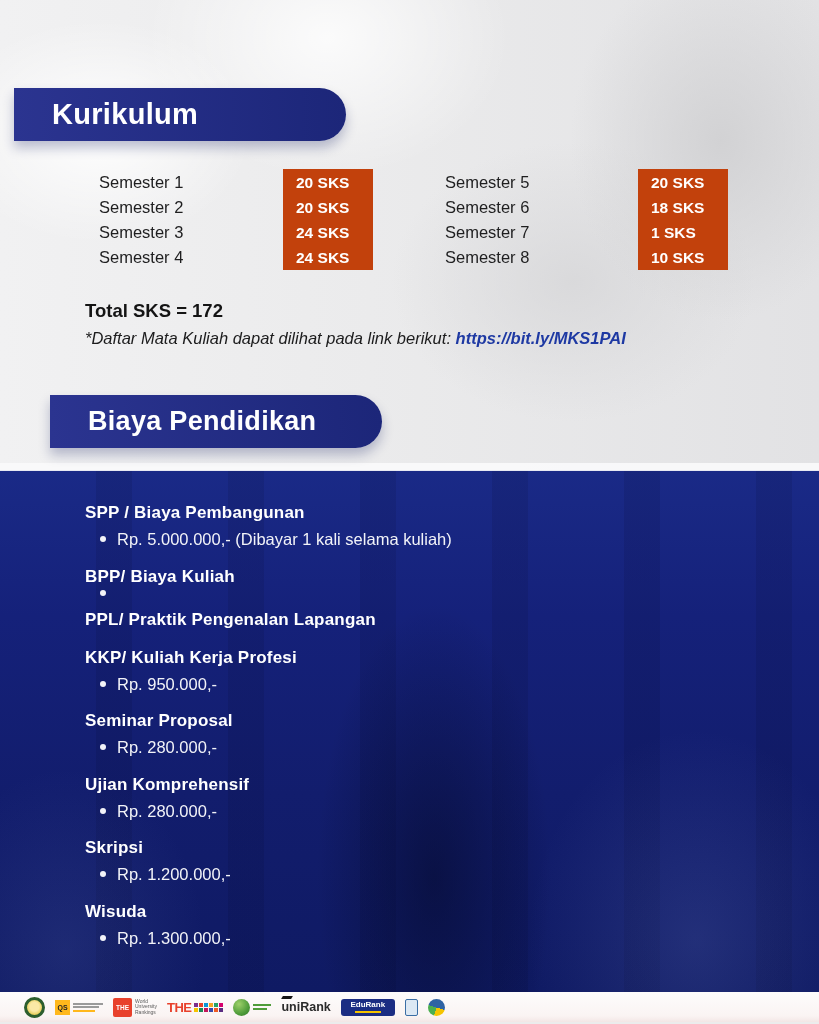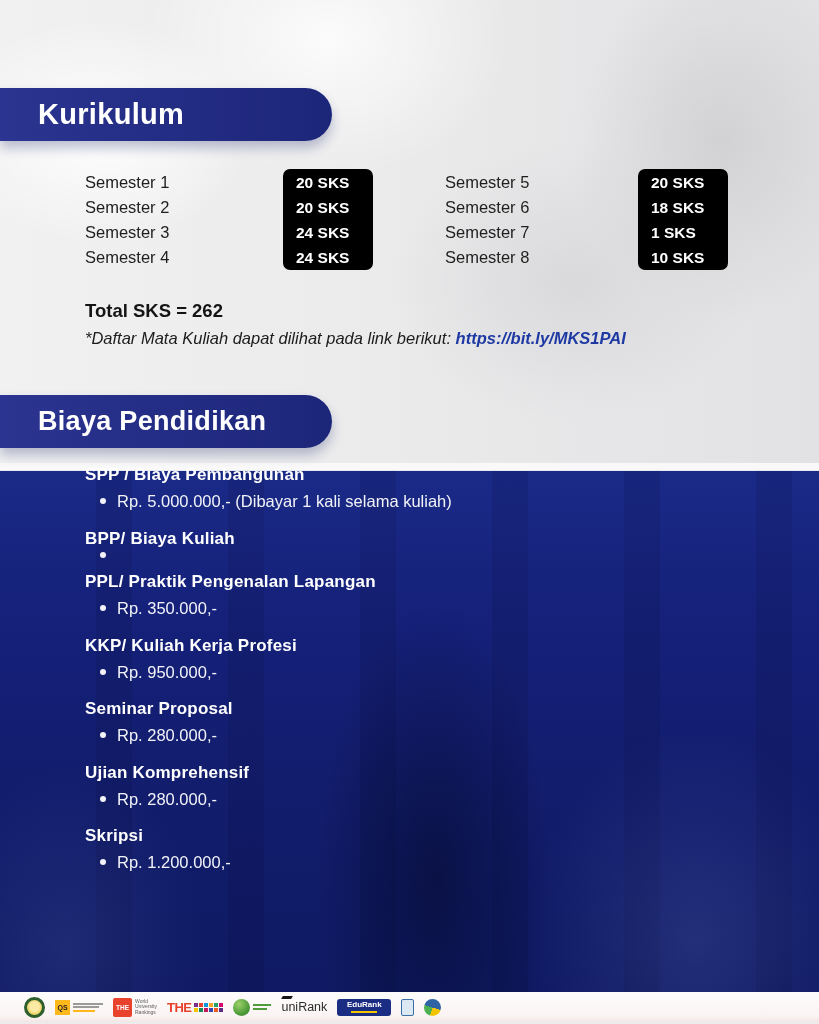--- a/index.html
+++ b/index.html
@@ -34,59 +34,59 @@
     content:""; position:absolute; inset:0;
     background:
       radial-gradient(180px 420px at 53% 78%, rgba(3,7,34,.50), rgba(3,7,34,0) 65%),
       radial-gradient(240px 300px at 85% 90%, rgba(120,140,210,.18), rgba(120,140,210,0) 70%),
       radial-gradient(200px 260px at 8% 92%, rgba(110,130,200,.15), rgba(110,130,200,0) 70%),
       repeating-linear-gradient(90deg, rgba(0,0,25,0) 0 96px, rgba(0,0,25,.10) 96px 132px);
   }
 
   
   .banner {
-    position:absolute; left:0; width:332px; height:53px;
+    position:absolute; left:14px; width:332px; height:53px;
     background:linear-gradient(90deg,#2b3490 0%, #1c2679 100%);
     border-radius:0 28px 28px 0;
     box-shadow:0 7px 12px rgba(25,35,100,.28);
     display:flex; align-items:center; padding-left:38px;
   }
   .banner span { color:#fff; font-weight:bold; letter-spacing:.3px; }
   #banner-kurikulum { top:88px; }
   #banner-kurikulum span { font-size:29px; }
-  #banner-biaya { top:395px; }
+  #banner-biaya { top:395px;margin-left:36px; }
   #banner-biaya span { font-size:27px; }
 
   
   .sem-labels { position:absolute; top:170px; color:#1e1e1f; font-size:16.5px; }
   .sem-labels div { height:25px; line-height:25px; }
-  #sem-labels-left  { left:85px; }
+  #sem-labels-left  { left:99px; }
   #sem-labels-right { left:445px; }
   .sks-box {
     position:absolute; top:169px; width:90px; height:101px;
-    background:#000000; padding:1px 0 12px 13px;border-radius:7px;
+    background:#c2410c; padding:1px 0 12px 13px;
   }
   .sks-box div { height:25px; line-height:25px; color:#fff; font-weight:bold; font-size:15.5px; }
   #sks-box-left  { left:283px; }
   #sks-box-right { left:638px; }
 
   
   .total-sks {
     position:absolute; left:85px; top:300px;
     font-size:18.5px; font-weight:bold; color:#141414;
   }
   .note {
     position:absolute; left:85px; top:329px;
     font-size:16.5px; font-style:italic; color:#1c1c1d; white-space:nowrap;
   }
   .note a { color:#1e39a3; font-weight:bold; text-decoration:none; font-style:italic; }
 
   
   .cost-list {
-    position:absolute; left:85px; top:452px; width:700px;
+    position:absolute; left:85px; top:490px; width:700px;
     padding-top:10px;
   }
   .cost-group { margin-bottom:11.5px; }
   .cost-title { color:#fff; font-weight:bold; font-size:17px; line-height:26px; letter-spacing:.2px; }
   .cost-price { color:#f2f3f8; font-size:16.5px; line-height:26px; padding-left:15px; display:flex; align-items:center; }
   .cost-price .dot { width:6px; height:6px; border-radius:50%; background:#f2f3f8; margin-right:11px; flex:0 0 auto; }
 
   
   .footer {
     position:absolute; left:0; top:992px; width:819px; height:30px;
@@ -107,21 +107,21 @@
             font-weight:bold; display:flex; align-items:center; justify-content:center; }
   .the-txt { font-size:5px; color:#5a5a5a; line-height:5.5px; }
   .the2 { font-size:13px; font-weight:bold; color:#e8412c; letter-spacing:-0.5px; }
   .blocks { display:grid; grid-template-columns:repeat(6,4px); grid-auto-rows:4px; gap:1px; }
   .blocks i { display:block; }
   .greenball { width:17px; height:17px; border-radius:50%;
                background:radial-gradient(circle at 35% 30%, #9ed06a, #4f9c3a 60%, #2f7527); }
   .green-lines span { display:block; height:2px; background:#4f9c3a; margin:1.5px 0; }
   .green-lines span:nth-child(1){width:18px;} .green-lines span:nth-child(2){width:14px;}
   .unirank { position:relative; font-size:12.5px; color:#3a3a3a; }
-  .unirank b { font-weight:normal; color:#2b2b2b; }
+  .unirank b { font-weight:bold; color:#2b2b2b; }
   .unirank .cap { position:absolute; left:1px; top:-4px; width:10px; height:3px; background:#161616;
                   transform:skewX(-30deg); }
   .edurank { width:54px; height:17px; background:#1b2d83; border-radius:3px; display:flex;
              flex-direction:column; align-items:center; justify-content:center; }
   .edurank span { color:#fff; font-weight:bold; font-size:8px; line-height:8px; }
   .edurank i { display:block; width:26px; height:2px; background:#f5c400; margin-top:1.5px; }
   .badge { width:13px; height:17px; background:#dce8f4; border:1px solid #3a6ea5; border-radius:2px; }
   .roundlogo { width:17px; height:17px; border-radius:50%;
                background:conic-gradient(#2e63a4 0 30%, #f5c400 30% 55%, #4caf50 55% 80%, #2e63a4 80% 100%); }
 </style>
@@ -156,21 +156,21 @@
     <div>Semester 7</div>
     <div>Semester 8</div>
   </div>
   <div class="sks-box" id="sks-box-right">
     <div>20 SKS</div>
     <div>18 SKS</div>
     <div>1 SKS</div>
     <div>10 SKS</div>
   </div>
 
-  <div class="total-sks">Total SKS = 262</div>
+  <div class="total-sks">Total SKS = 172</div>
   <div class="note">
     <span>*Daftar Mata Kuliah dapat dilihat pada link berikut: </span><a href="#">https://bit.ly/MKS1PAI</a>
   </div>
 
   <div class="banner" id="banner-biaya">
     <span>Biaya Pendidikan</span>
   </div>
 
   <div class="cost-list">
     <div class="cost-group">
@@ -181,24 +181,20 @@
         </div>
     </div>
     <div class="cost-group">
       <div class="cost-title">BPP/ Biaya Kuliah</div>
       <div class="cost-price">
           <span class="dot"></span>
         </div>
     </div>
     <div class="cost-group">
       <div class="cost-title">PPL/ Praktik Pengenalan Lapangan</div>
-      <div class="cost-price">
-          <span class="dot"></span>
-          <span>Rp. 350.000,-</span>
-        </div>
     </div>
     <div class="cost-group">
       <div class="cost-title">KKP/ Kuliah Kerja Profesi</div>
       <div class="cost-price">
           <span class="dot"></span>
           <span>Rp. 950.000,-</span>
         </div>
     </div>
     <div class="cost-group">
       <div class="cost-title">Seminar Proposal</div>
@@ -212,20 +208,27 @@
       <div class="cost-price">
           <span class="dot"></span>
           <span>Rp. 280.000,-</span>
         </div>
     </div>
     <div class="cost-group">
       <div class="cost-title">Skripsi</div>
       <div class="cost-price">
           <span class="dot"></span>
           <span>Rp. 1.200.000,-</span>
+        </div>
+    </div>
+    <div class="cost-group">
+      <div class="cost-title">Wisuda</div>
+      <div class="cost-price">
+          <span class="dot"></span>
+          <span>Rp. 1.300.000,-</span>
         </div>
     </div>
   </div>
 
   <div class="footer">
     <div class="logos">
       <span class="emblem"></span>
       <span class="logo">
         <span class="qs-sq">QS</span>
         <span class="qs-lines">

